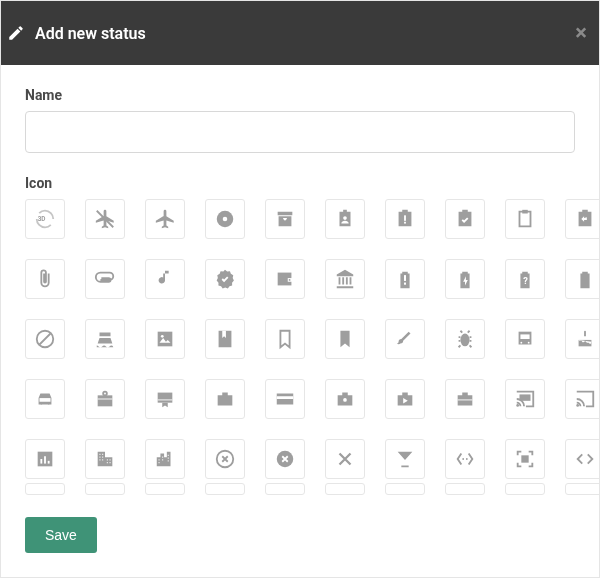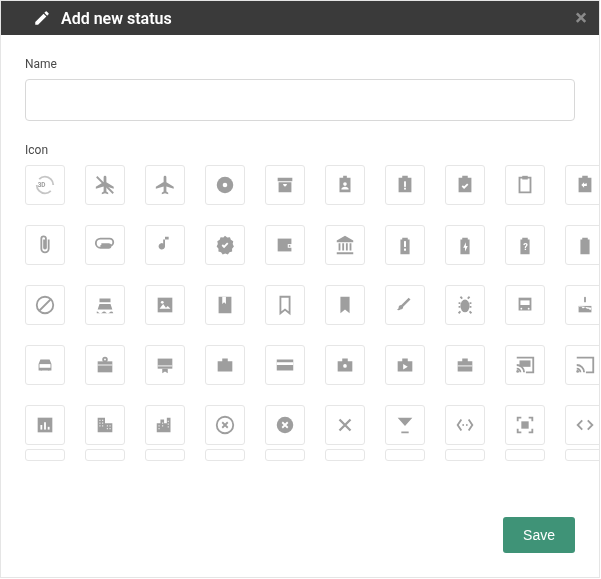--- a/index.html
+++ b/index.html
@@ -15,24 +15,24 @@
     height: 578px;
     border: 1px solid #e5e5e5;
     position: relative;
     display: flex;
     flex-direction: column;
     background: #fff;
   }
   .modal-header {
     background: #3a3a3a;
     color: #fff;
-    height: 34px;
+    height: 64px;
     display: flex;
     align-items: center;
-    padding: 0 32px;
+    padding: 0 6px;
     position: relative;
   }
   .modal-header .edit-icon {
     width: 18px;
     height: 18px;
     margin-right: 10px;
     display: inline-flex;
     align-items: center;
     justify-content: center;
   }
@@ -51,22 +51,22 @@
     font-weight: bold;
     cursor: pointer;
     line-height: 1;
   }
   .modal-body {
     padding: 22px 24px 10px 24px;
     flex: 1;
     overflow: hidden;
   }
   .field-label {
-    font-size: 12px;
-    font-weight: 400;
+    font-size: 14px;
+    font-weight: 700;
     color: #4a4a4a;
     margin-bottom: 8px;
   }
   .text-input {
     width: 100%;
     height: 42px;
     border: 1px solid #d8d8d8;
     border-radius: 4px;
     padding: 8px 12px;
     font-size: 14px;
@@ -95,21 +95,21 @@
     background: #fff;
   }
   .icon-cell svg {
     fill: #9e9e9e;
     width: 22px;
     height: 22px;
   }
   .modal-footer {
     padding: 12px 24px 24px;
     display: flex;
-    justify-content: flex-end;
+    justify-content: flex-start;
   }
   .save-btn {
     background: #3f9377;
     color: #fff;
     border: none;
     border-radius: 3px;
     padding: 10px 20px;
     font-size: 14px;
     font-weight: 500;
     cursor: pointer;

